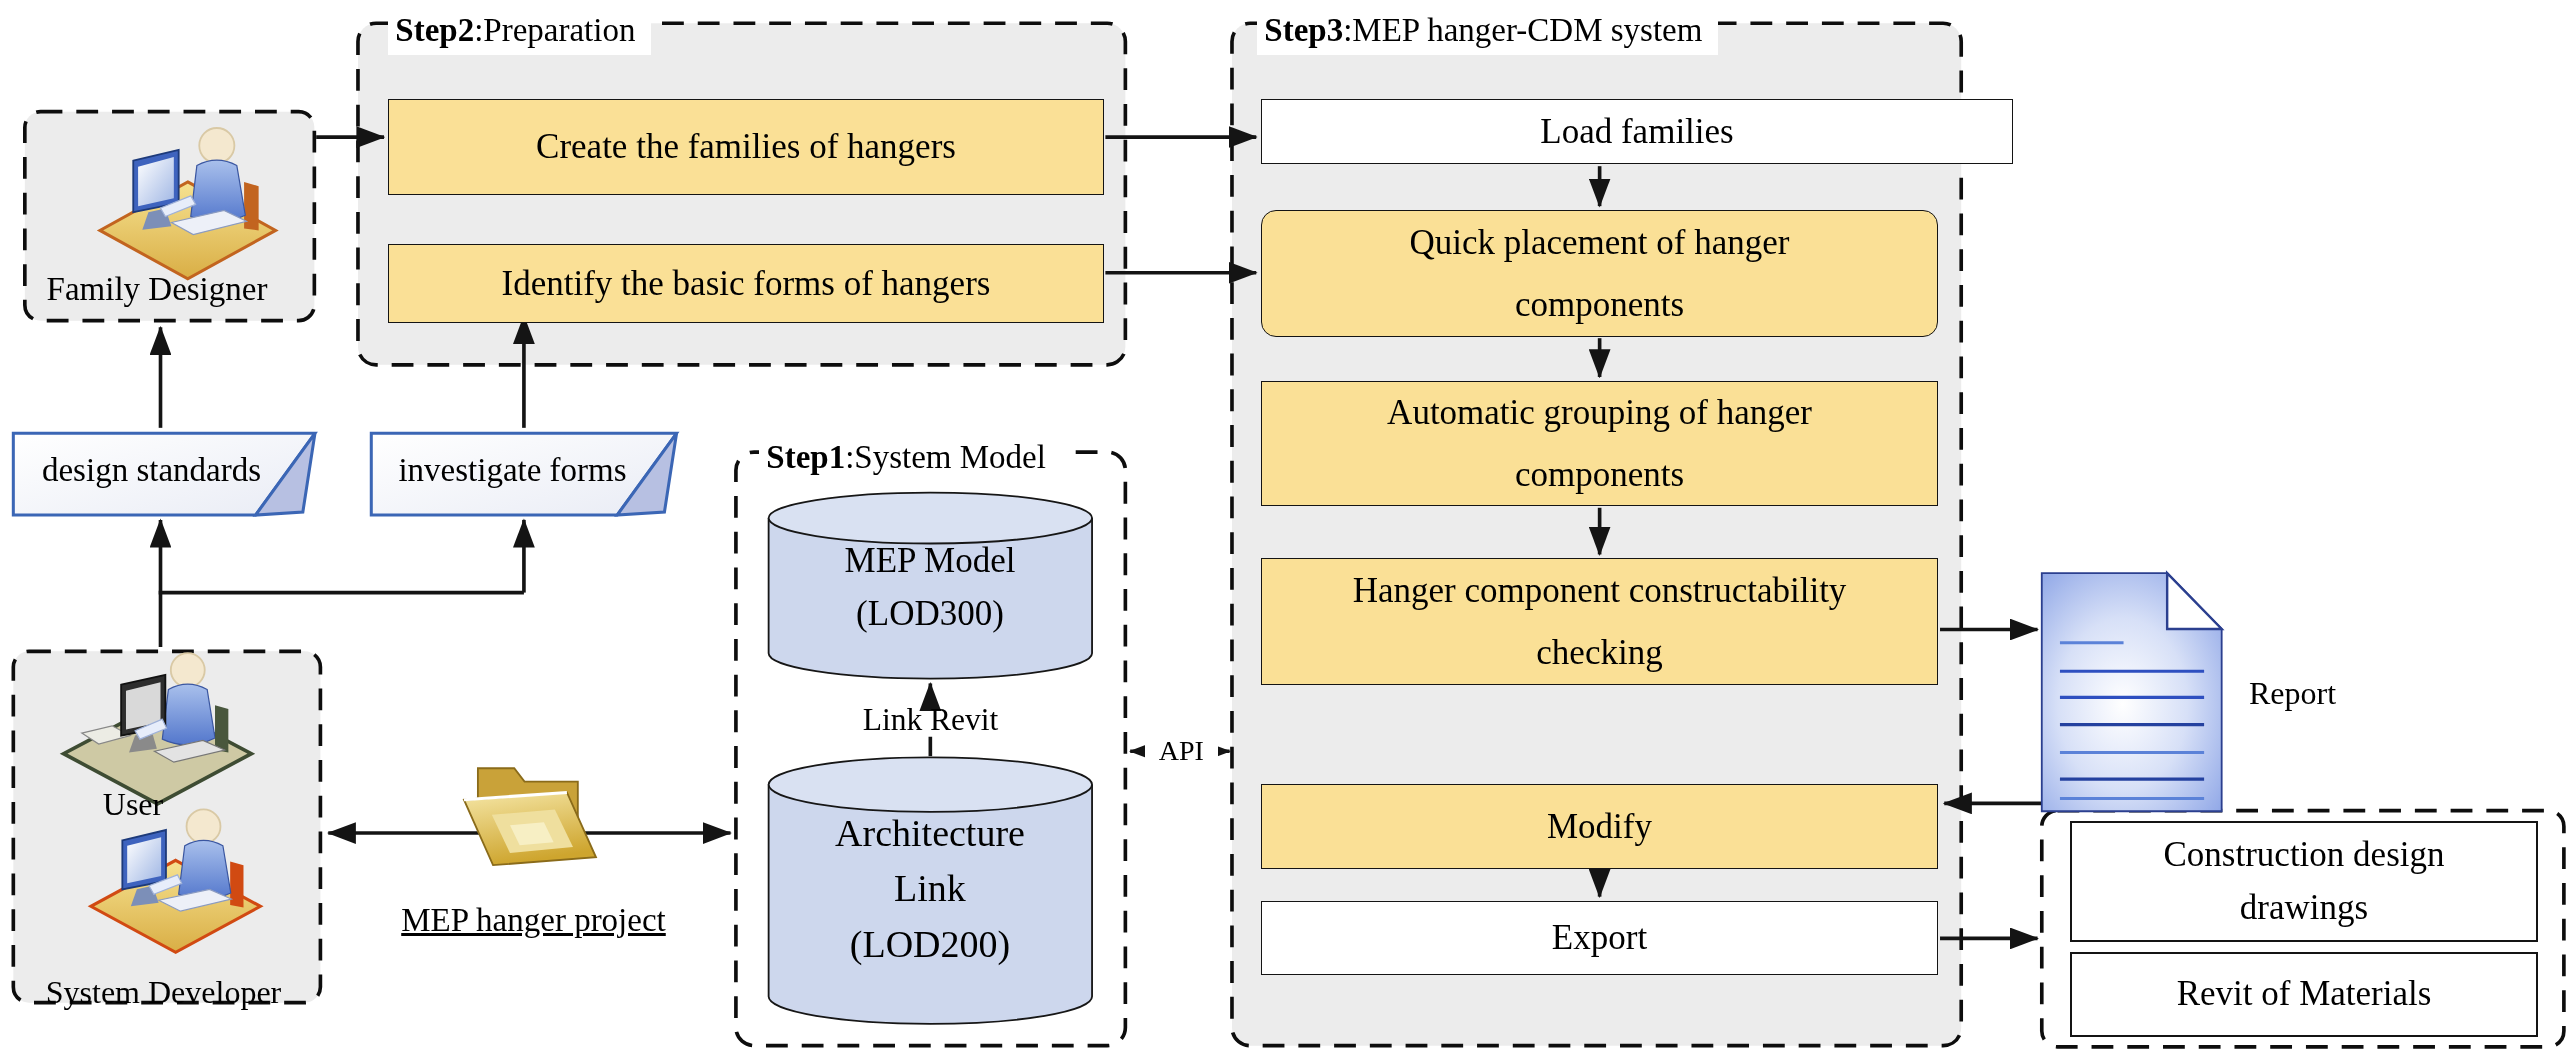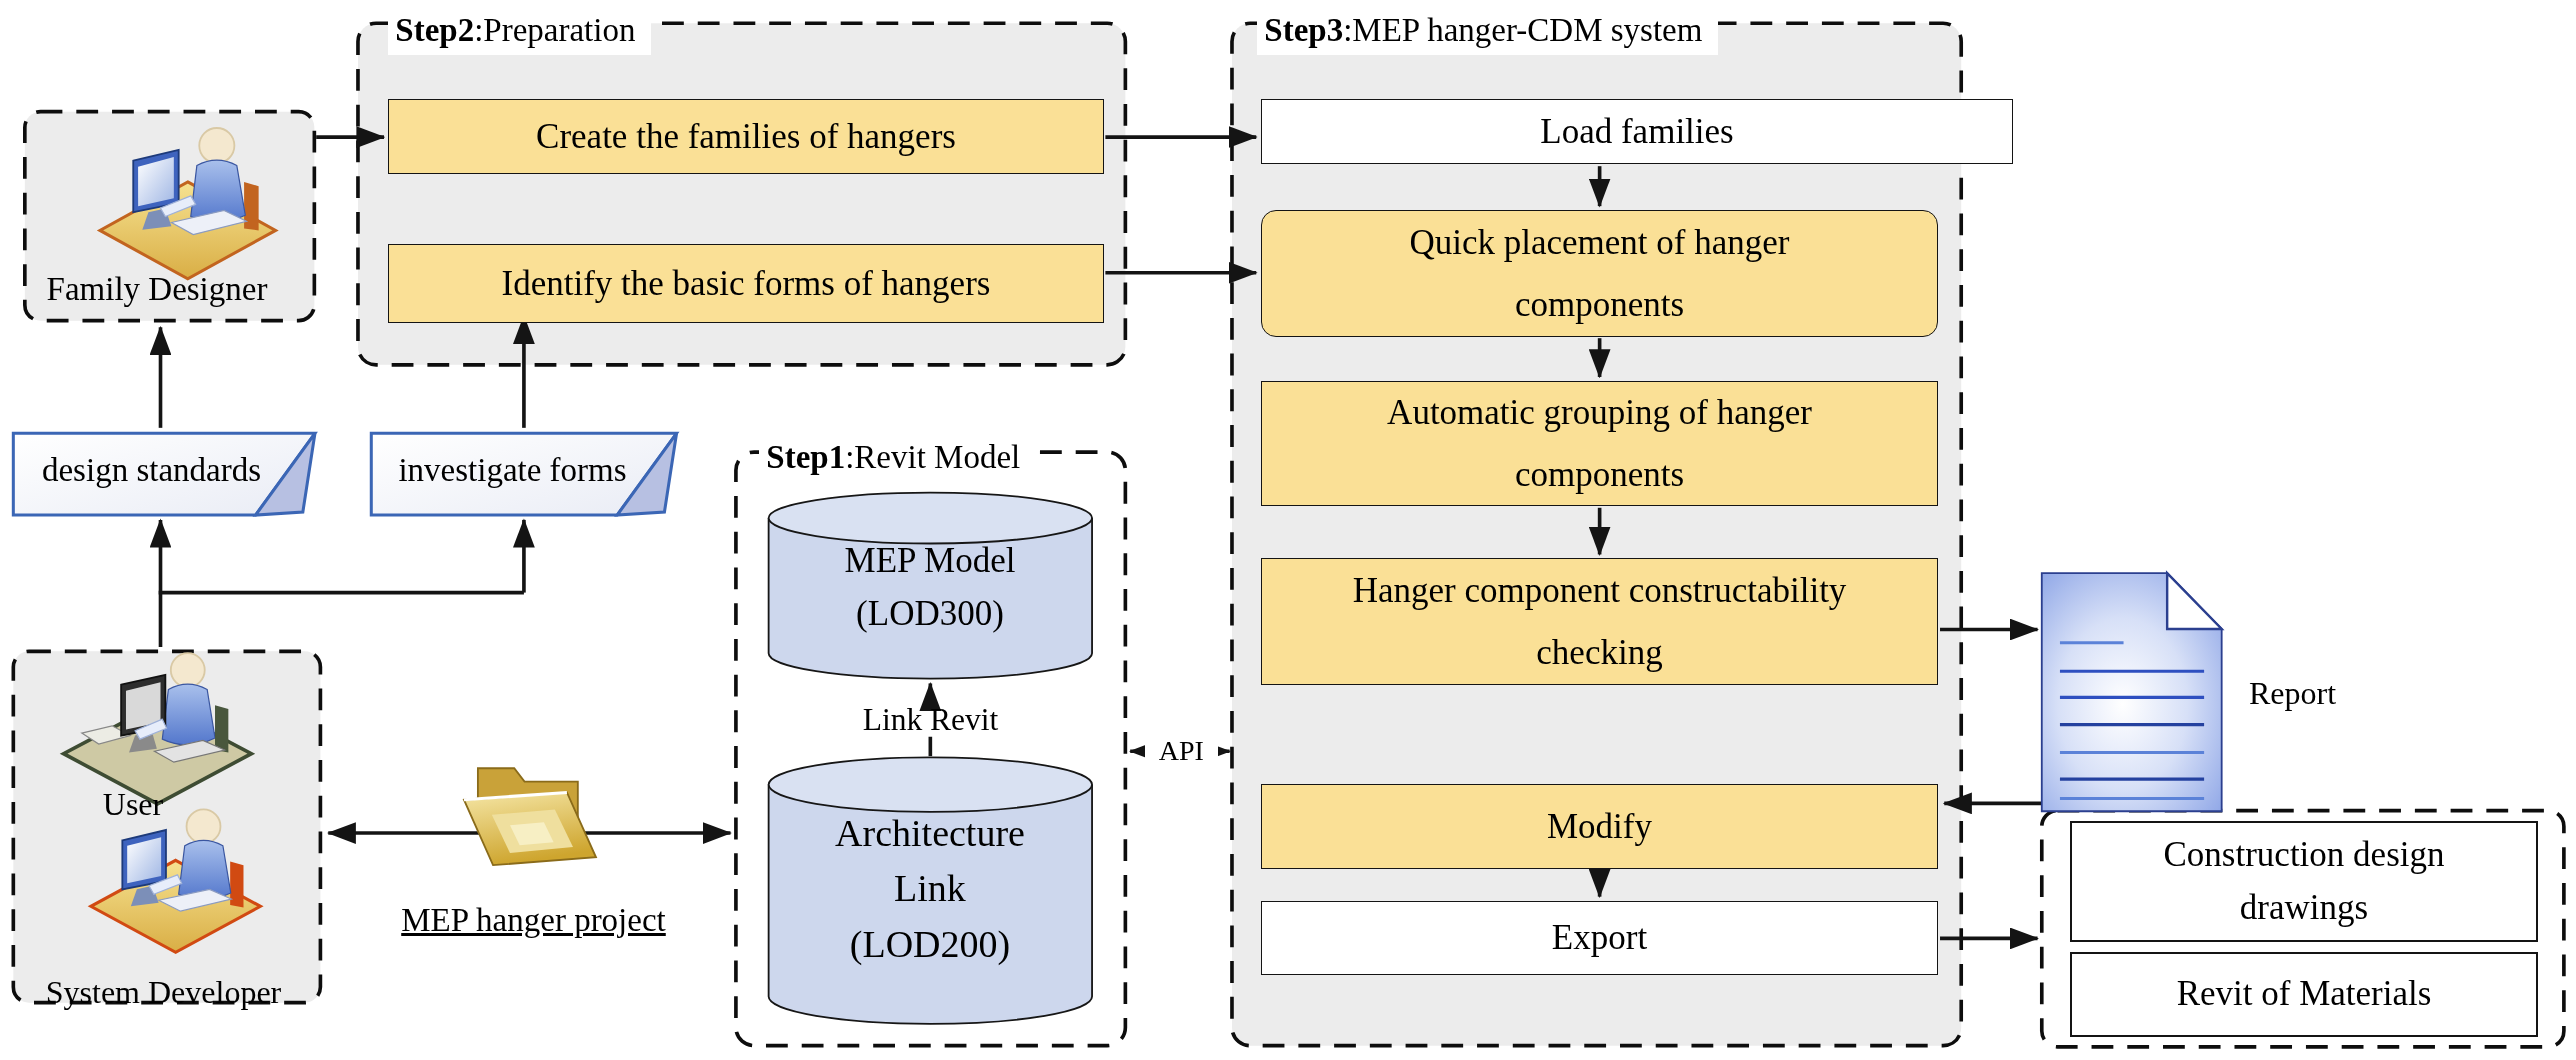--- a/index.html
+++ b/index.html
@@ -173,24 +173,24 @@
   </g>
 </svg>
 
 <div class="title" style="left:388px;top:9.7px;">
   <b>Step2</b><span>:Preparation</span>
 </div>
 <div class="title" style="left:1257px;top:9.7px;">
   <b>Step3</b><span>:MEP hanger-CDM system</span>
 </div>
 <div class="title" style="left:759px;top:437px;">
-  <b>Step1</b><span>:Revit Model</span>
+  <b>Step1</b><span>:System Model</span>
 </div>
 
-<div class="box" style="left:388px;top:99px;width:716px;height:75px;">Create the families of hangers</div>
+<div class="box" style="left:388px;top:99px;width:716px;height:96px;">Create the families of hangers</div>
 <div class="box" style="left:388px;top:244px;width:716px;height:79px;">Identify the basic forms of hangers</div>
 
 <div class="box white" style="left:1261px;top:99px;width:752px;height:65px;">Load families</div>
 <div class="box" style="left:1261px;top:210px;width:677px;height:127px;border-radius:15px;">Quick placement of hanger
 components</div>
 <div class="box" style="left:1261px;top:381px;width:677px;height:125px;">Automatic grouping of hanger
 components</div>
 <div class="box" style="left:1261px;top:558px;width:677px;height:127px;">Hanger component constructability
 checking</div>
 <div class="box" style="left:1261px;top:748px;width:677px;height:85px;margin-top:36px;">Modify</div>

